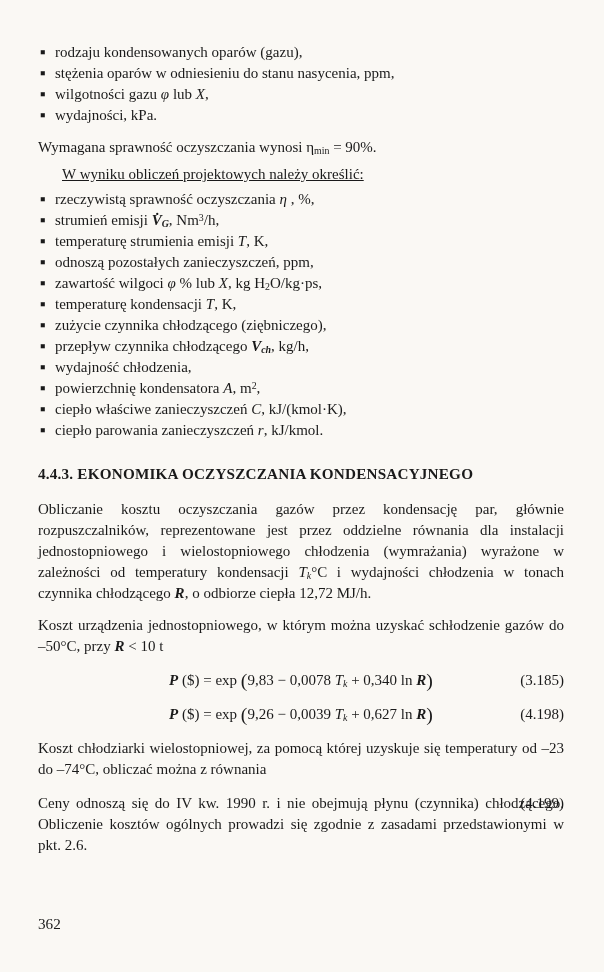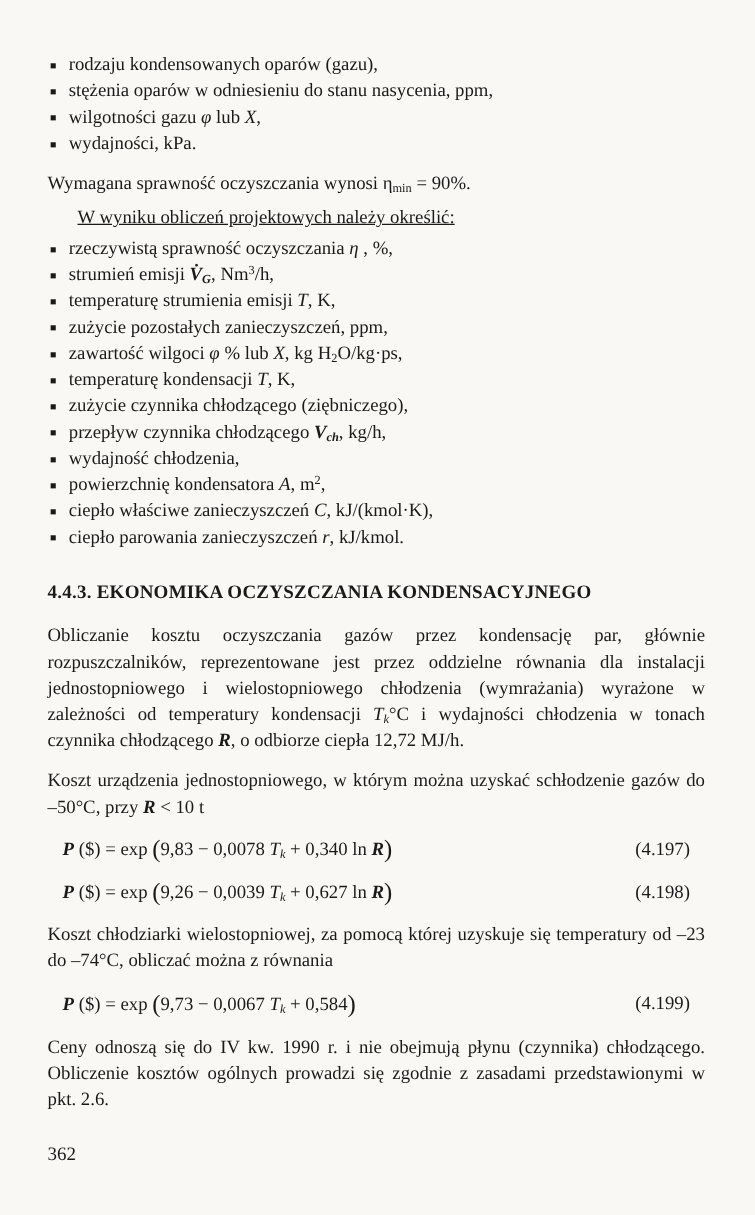--- a/index.html
+++ b/index.html
@@ -22,21 +22,21 @@
   sub{vertical-align:-0.25em;}
   sup{vertical-align:0.45em;}
   .lp{font-size:1.32em;font-weight:400;vertical-align:-0.09em;}
   #list1{margin-bottom:11px;}
   .p-wymagana{margin-bottom:6px;}
   .p-wyniku{text-indent:24px;margin-bottom:4px;text-decoration:underline;}
   .heading{font-weight:bold;font-size:15.2px;letter-spacing:0.2px;margin:22px 0 15px;}
   .just{text-align:justify;}
   .p-eco{margin-bottom:11px;}
   .p-koszt1{margin-bottom:2px;}
-  .eqrow{position:relative;margin:13px 12px;}
+  .eqrow{position:relative;text-align:center;margin:13px 0;}
   .eq{white-space:nowrap;}
   .eq i{font-style:italic;}
   .eqnum{position:absolute;right:0;top:0;}
   .p-idla{margin:2px 0;}
   .p-koszt2{margin:5px 0 2px;}
   .p-ceny{margin-top:11px;}
   .pagenum{position:absolute;left:38px;bottom:38px;font-size:15.2px;}
 </style>
 </head>
 <body>
@@ -73,21 +73,21 @@
     <li>
       <span class="bq">■</span>
       <span class="bt">strumień emisji <b><i>V̇<sub>G</sub></i></b>, Nm<sup>3</sup>/h,</span>
     </li>
     <li>
       <span class="bq">■</span>
       <span class="bt">temperaturę strumienia emisji <i>T</i>, K,</span>
     </li>
     <li>
       <span class="bq">■</span>
-      <span class="bt">zużycie pozostałych zanieczyszczeń, ppm,</span>
+      <span class="bt">odnoszą pozostałych zanieczyszczeń, ppm,</span>
     </li>
     <li>
       <span class="bq">■</span>
       <span class="bt">zawartość wilgoci <i>φ</i> % lub <i>X</i>, kg H<sub>2</sub>O/kg·ps,</span>
     </li>
     <li>
       <span class="bq">■</span>
       <span class="bt">temperaturę kondensacji <i>T</i>, K,</span>
     </li>
     <li>
@@ -117,33 +117,32 @@
   </ul>
 
   <h2 class="heading">4.4.3. EKONOMIKA OCZYSZCZANIA KONDENSACYJNEGO</h2>
 
   <p class="just p-eco">Obliczanie kosztu oczyszczania gazów przez kondensację par, głównie rozpuszczalników, reprezentowane jest przez oddzielne równania dla instalacji jednostopniowego i wielostopniowego chłodzenia (wymrażania) wyrażone w zależności od temperatury kondensacji <i>T<sub>k</sub></i>°C i wydajności chłodzenia w tonach czynnika chłodzącego <b><i>R</i></b>, o odbiorze ciepła 12,72 MJ/h.</p>
 
   <p class="just p-koszt1">Koszt urządzenia jednostopniowego, w którym można uzyskać schłodzenie gazów do –50°C, przy <b><i>R</i></b> &lt; 10 t</p>
 
   <div class="eqrow">
     <span class="eq"><b><i>P</i></b> ($) = exp <span class="lp">(</span>9,83 − 0,0078 <i>T<sub>k</sub></i> + 0,340 ln <b><i>R</i></b><span class="lp">)</span></span>
-    <span class="eqnum">(4.197)</span>
+    <span class="eqnum">(3.185)</span>
   </div>
 
 
   <div class="eqrow">
     <span class="eq"><b><i>P</i></b> ($) = exp <span class="lp">(</span>9,26 − 0,0039 <i>T<sub>k</sub></i> + 0,627 ln <b><i>R</i></b><span class="lp">)</span></span>
     <span class="eqnum">(4.198)</span>
   </div>
 
   <p class="just p-koszt2">Koszt chłodziarki wielostopniowej, za pomocą której uzyskuje się temperatury od –23 do –74°C, obliczać można z równania</p>
 
   <div class="eqrow">
-    <span class="eq"><b><i>P</i></b> ($) = exp <span class="lp">(</span>9,73 − 0,0067 <i>T<sub>k</sub></i> + 0,584<span class="lp">)</span></span>
     <span class="eqnum">(4.199)</span>
   </div>
 
   <p class="just p-ceny">Ceny odnoszą się do IV kw. 1990 r. i nie obejmują płynu (czynnika) chłodzącego. Obliczenie kosztów ogólnych prowadzi się zgodnie z zasadami przedstawionymi w pkt. 2.6.</p>
 
   <div class="pagenum">362</div>
 
 </div>
 
 </body></html>

